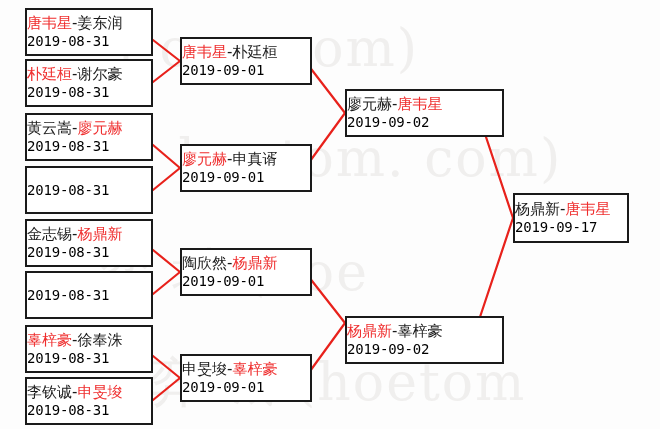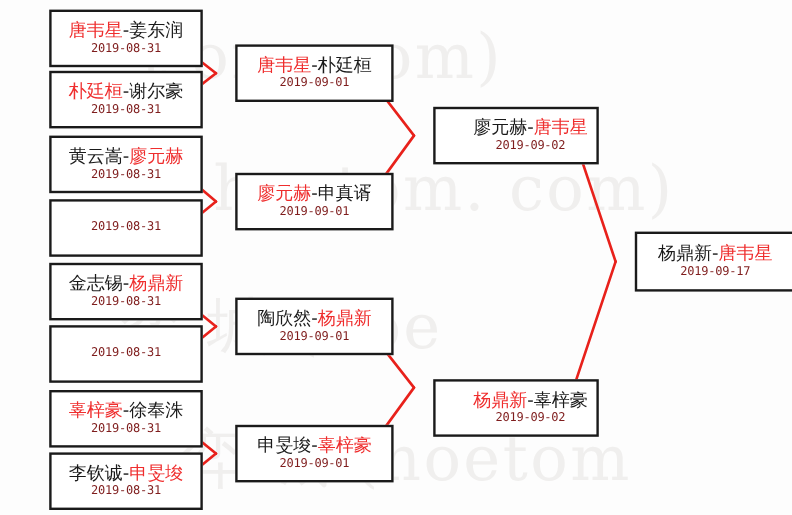--- a/index.html
+++ b/index.html
@@ -32,46 +32,44 @@
 
   
   .match{
     position:absolute;
     box-sizing:border-box;
     background:#ffffff;
     border:2px solid #1a1a1a;
     z-index:2;
     display:flex;
     flex-direction:column;
-    align-items:center;
     justify-content:center;
     line-height:1.18;
-    margin-left:16px;
   }
   .pair{
     font-size:15px;
     white-space:nowrap;
     font-family:"DejaVu Sans","Liberation Sans",sans-serif;
   }
   .date{
-    font-size:10px;
-    color:#7f1d1d;
+    font-size:14px;
+    color:#000000;
     white-space:nowrap;
     font-family:"DejaVu Sans Mono","Liberation Mono",monospace;
     letter-spacing:-0.2px;
   }
   .win{color:#ef2d2d;}
   .lose{color:#1a1a1a;}
   .sep{color:#1a1a1a;}
 
   
   .r1{left:25px;width:128px;height:48px;}
   .r2{left:180px;width:132px;height:48px;}
-  .r3{left:345px;width:138px;height:48px;padding-left:24px;}
-  .r4{left:513px;width:134px;height:50px;}
+  .r3{left:345px;width:159px;height:48px;}
+  .r4{left:513px;width:116px;height:50px;}
 </style>
 </head>
 <body>
 
 <div id="stage">
 
   <div id="watermark">
     <div class="wm wm-a">t.om. com)</div>
     <div class="wm wm-b">hoetom. com)</div>
     <div class="wm wm-c">弈 城 (hoe</div>

